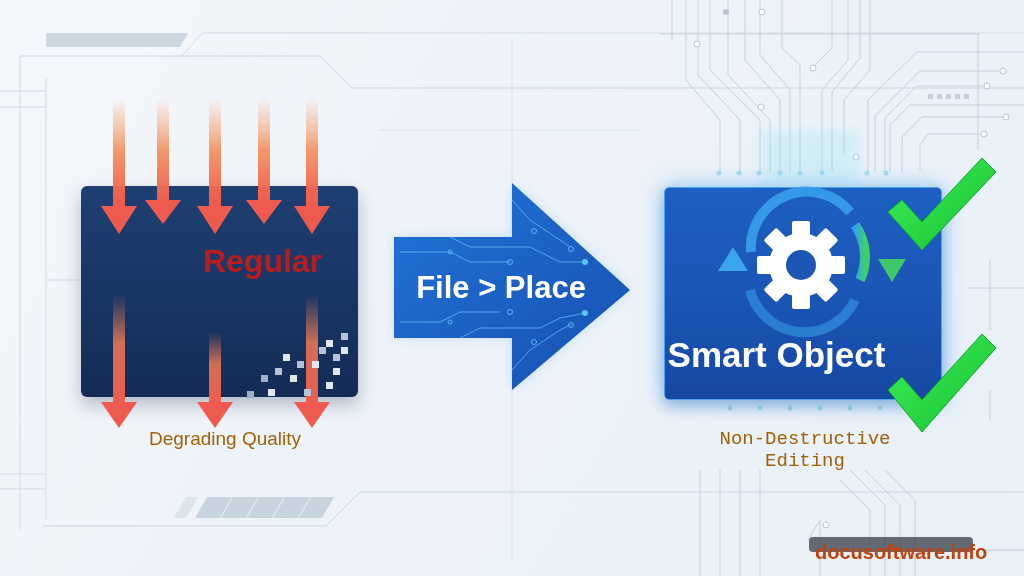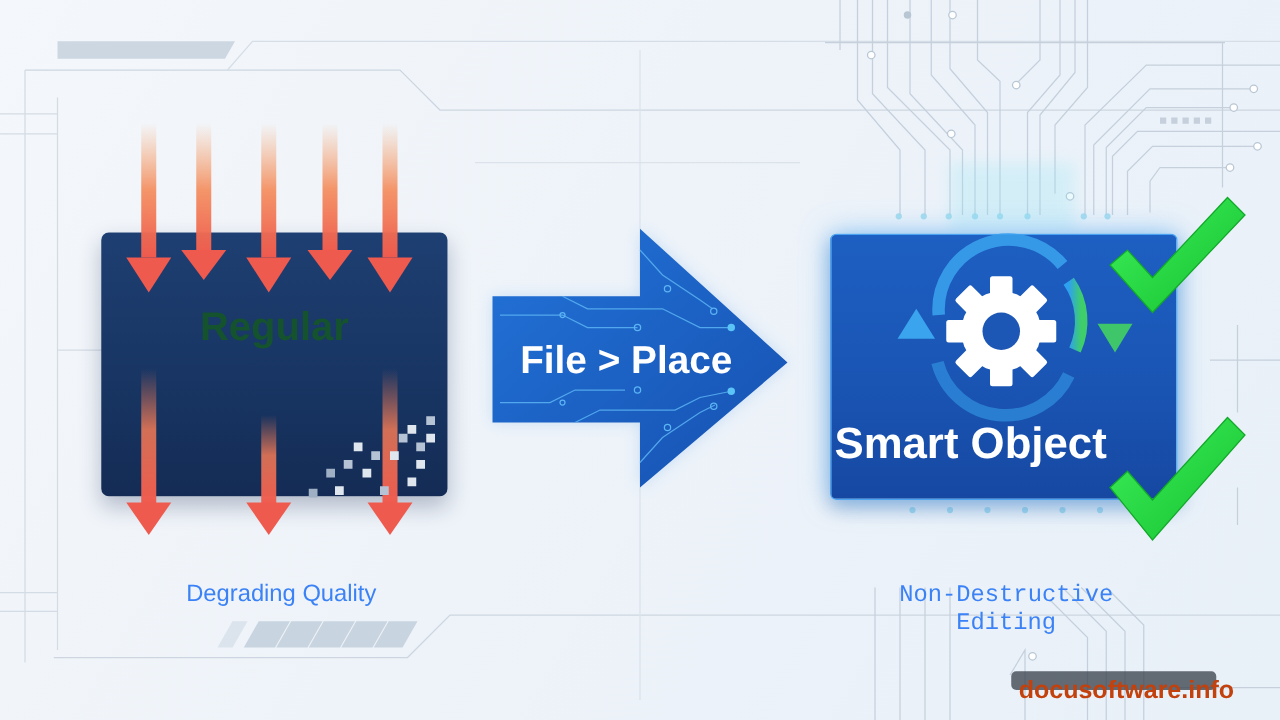--- a/index.html
+++ b/index.html
@@ -10,24 +10,24 @@
   }
   .deco { position:absolute; left:0; top:0; width:1024px; height:576px; }
   .panel-left {
     position:absolute; left:81px; top:186px; width:277px; height:211px;
     background: linear-gradient(180deg, #1e3f72 0%, #183563 55%, #142c55 100%);
     border-radius:6px;
     box-shadow: 0 8px 18px rgba(20,40,80,0.28);
   }
   .panel-left-title {
     position:absolute; left:81px; top:242px; width:277px; text-align:center;
-    color:#14532d; font-weight:bold; font-size:32px; line-height:38px;
+    color:#b91c1c; font-weight:bold; font-size:32px; line-height:38px;padding-left:43px;
   }
   .caption {
-    position:absolute; font-size:19px; color:#3b82f6; text-align:center;margin-top:37px;
+    position:absolute; font-size:19px; color:#a16207; text-align:center;
   }
   .arrow-label {
     position:absolute; left:396px; top:268px; width:210px; text-align:center;
     color:#ffffff; font-weight:bold; font-size:31px; line-height:40px;
   }
   .panel-right {
     position:absolute; left:664px; top:187px; width:276px; height:211px;
     background: linear-gradient(180deg, #1d5fc2 0%, #1a55b4 55%, #1648a2 100%);
     border-radius:5px;
     border:1px solid #4aa3f0;

